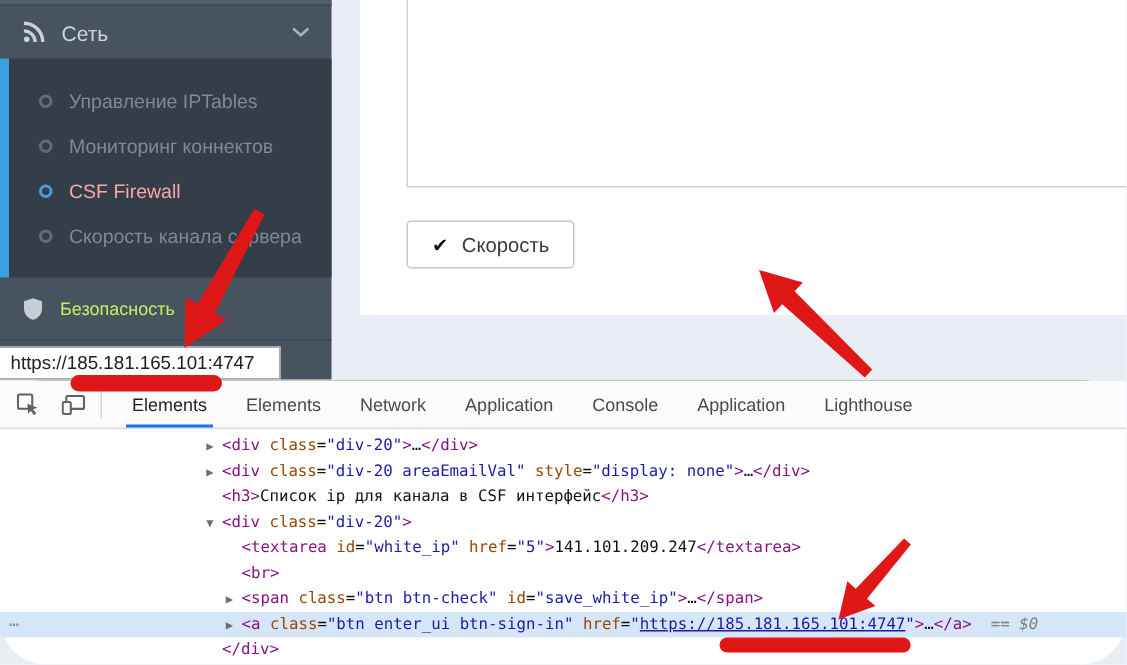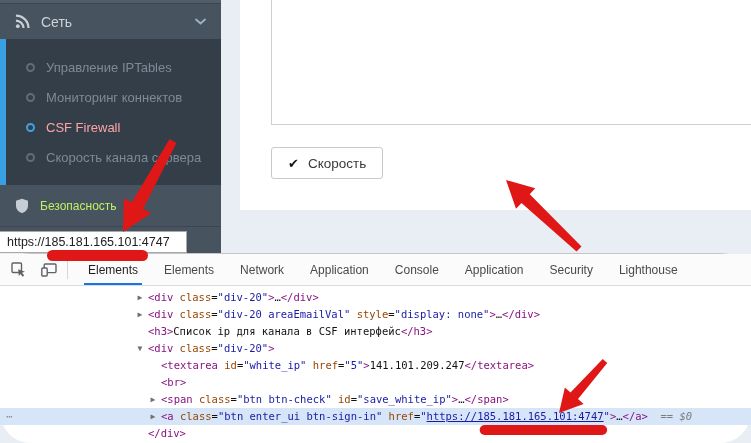--- a/index.html
+++ b/index.html
@@ -148,21 +148,20 @@
             <rect x="0.8" y="5" width="5.4" height="8" rx="1" fill="#fbfbfb" stroke="#5f6368" stroke-width="1.4"></rect>
           </svg>
       </span>
       <span class="dt-sep"></span>
       <span class="dt-tab active">Elements</span>
       <span class="dt-tab">Elements</span>
       <span class="dt-tab">Network</span>
       <span class="dt-tab">Application</span>
       <span class="dt-tab">Console</span>
       <span class="dt-tab">Application</span>
-      <span class="dt-tab">Security</span>
       <span class="dt-tab">Lighthouse</span>
     </div>
     <div class="dt-code">
         <div class="cl"><span class="ar">▶</span><span class="s-t">&lt;div</span><span class="s-a"> class</span><span class="s-x">=</span><span class="s-q">"div-20"</span><span class="s-t">&gt;</span><span class="s-e">…</span><span class="s-t">&lt;/div&gt;</span></div>
         <div class="cl"><span class="ar">▶</span><span class="s-t">&lt;div</span><span class="s-a"> class</span><span class="s-x">=</span><span class="s-q">"div-20 areaEmailVal"</span><span class="s-a"> style</span><span class="s-x">=</span><span class="s-q">"display: none"</span><span class="s-t">&gt;</span><span class="s-e">…</span><span class="s-t">&lt;/div&gt;</span></div>
         <div class="cl"><span class="s-t">&lt;h3&gt;</span><span class="s-x">Список ip для канала в CSF интерфейс</span><span class="s-t">&lt;/h3&gt;</span></div>
         <div class="cl"><span class="ar">▼</span><span class="s-t">&lt;div</span><span class="s-a"> class</span><span class="s-x">=</span><span class="s-q">"div-20"</span><span class="s-t">&gt;</span></div>
         <div class="cl lv1"><span class="s-t">&lt;textarea</span><span class="s-a"> id</span><span class="s-x">=</span><span class="s-q">"white_ip"</span><span class="s-a"> href</span><span class="s-x">=</span><span class="s-q">"5"</span><span class="s-t">&gt;</span><span class="s-x">141.101.209.247</span><span class="s-t">&lt;/textarea&gt;</span></div>
         <div class="cl lv1"><span class="s-t">&lt;br&gt;</span></div>
         <div class="cl lv1"><span class="ar">▶</span><span class="s-t">&lt;span</span><span class="s-a"> class</span><span class="s-x">=</span><span class="s-q">"btn btn-check"</span><span class="s-a"> id</span><span class="s-x">=</span><span class="s-q">"save_white_ip"</span><span class="s-t">&gt;</span><span class="s-e">…</span><span class="s-t">&lt;/span&gt;</span></div>

